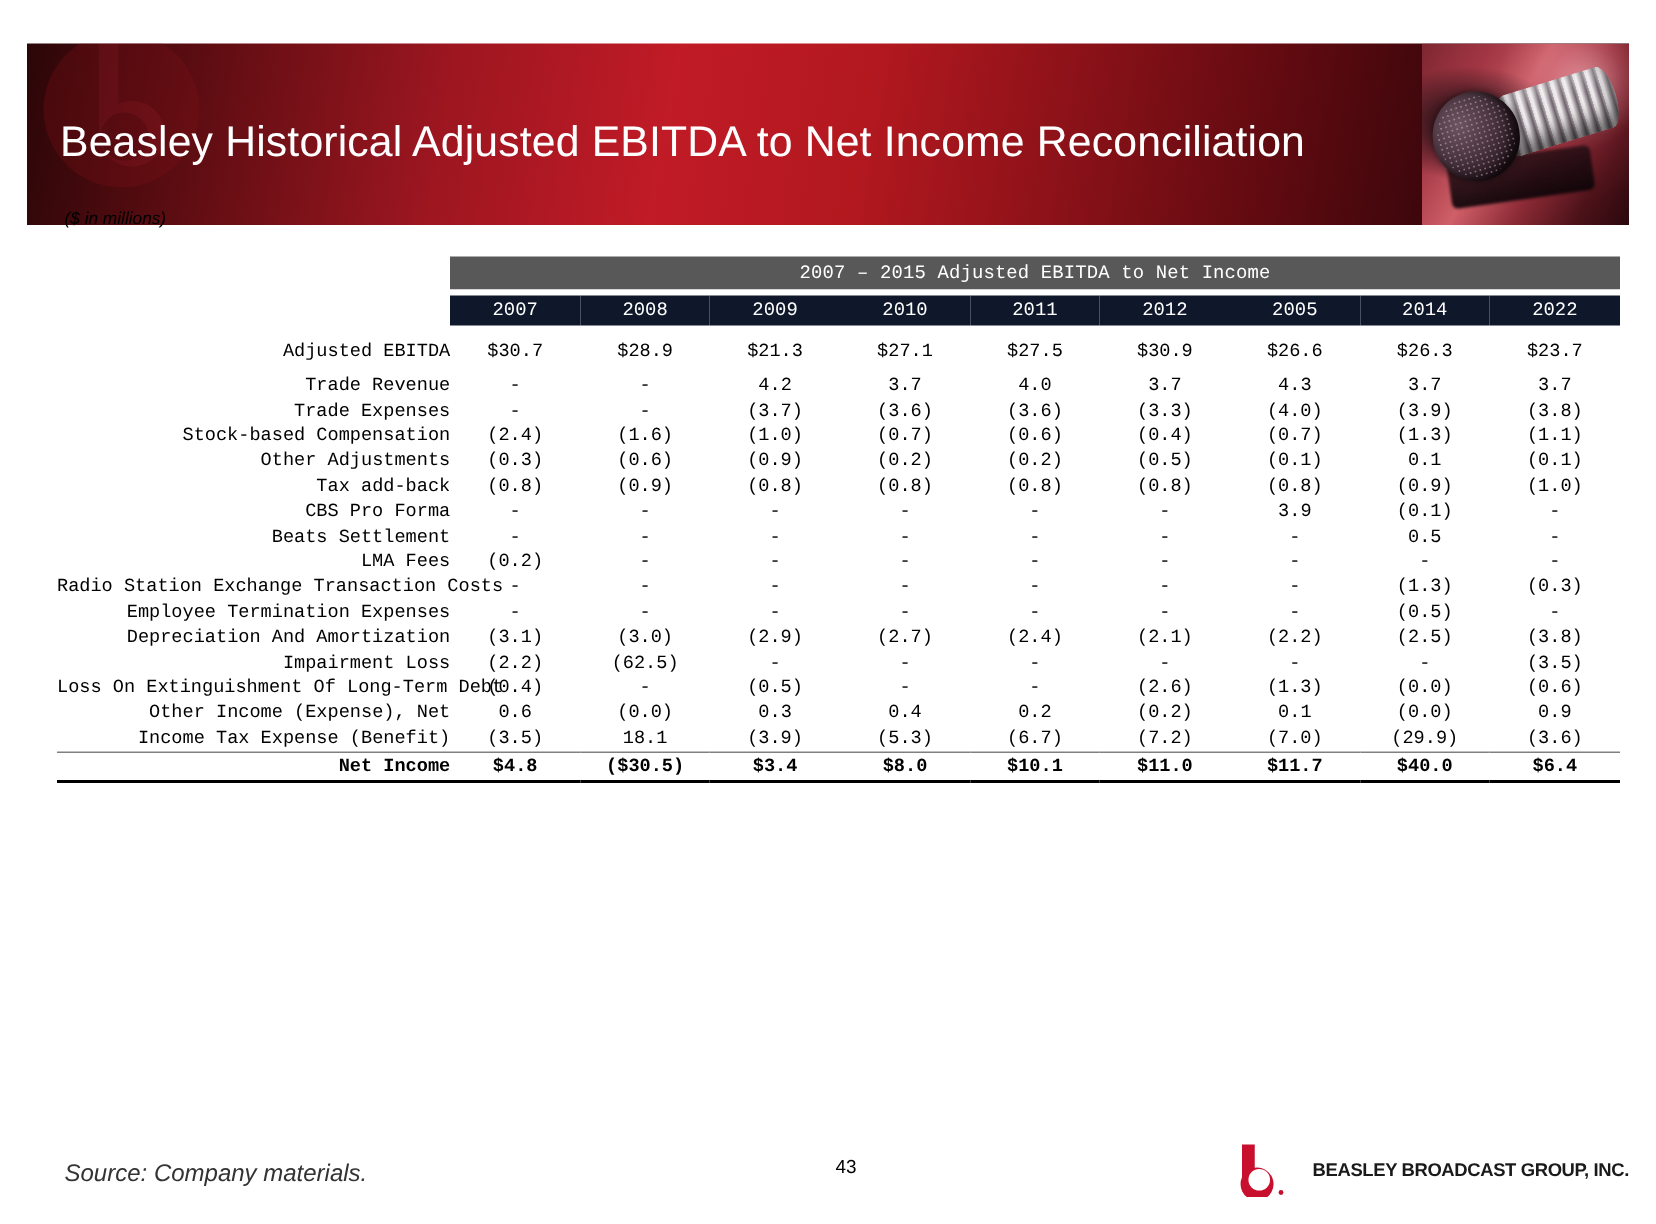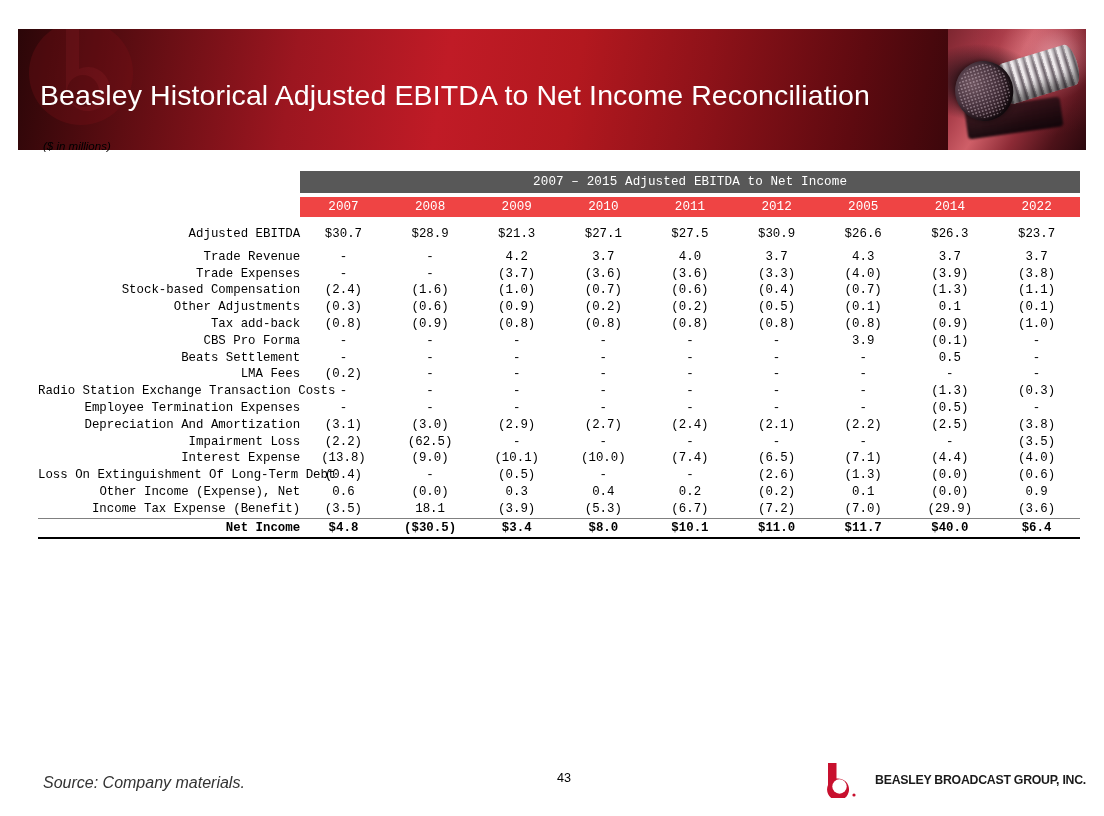--- a/index.html
+++ b/index.html
@@ -169,21 +169,21 @@
     text-align: center;
     height: 22px;
     line-height: 22px;
     letter-spacing: 0.1px;
   }
   .banner-spacer { background: #ffffff !important; }
 
   .gap-row td { height: 4px; background: #ffffff; }
 
   .years-row td {
-    background: #ef4444;
+    background: #0f172a;
     color: #ffffff;
     font-weight: bold;
     font-size: 12.6px;
     text-align: center;
     height: 20px;
     line-height: 20px;
   }
   .years-row td.label-cell { background: #ffffff; }
 
   .spacer-sm td { height: 9px; }
@@ -490,32 +490,20 @@
           <td class="num">(62.5)</td>
           <td class="num">-</td>
           <td class="num">-</td>
           <td class="num">-</td>
           <td class="num">-</td>
           <td class="num">-</td>
           <td class="num">-</td>
           <td class="num">(3.5)</td>
         </tr>
         <tr class="data-row">
-          <td class="label-cell">Interest Expense</td>
-          <td class="num">(13.8)</td>
-          <td class="num">(9.0)</td>
-          <td class="num">(10.1)</td>
-          <td class="num">(10.0)</td>
-          <td class="num">(7.4)</td>
-          <td class="num">(6.5)</td>
-          <td class="num">(7.1)</td>
-          <td class="num">(4.4)</td>
-          <td class="num">(4.0)</td>
-        </tr>
-        <tr class="data-row">
           <td class="label-cell">Loss On Extinguishment Of Long-Term Debt</td>
           <td class="num">(0.4)</td>
           <td class="num">-</td>
           <td class="num">(0.5)</td>
           <td class="num">-</td>
           <td class="num">-</td>
           <td class="num">(2.6)</td>
           <td class="num">(1.3)</td>
           <td class="num">(0.0)</td>
           <td class="num">(0.6)</td>

